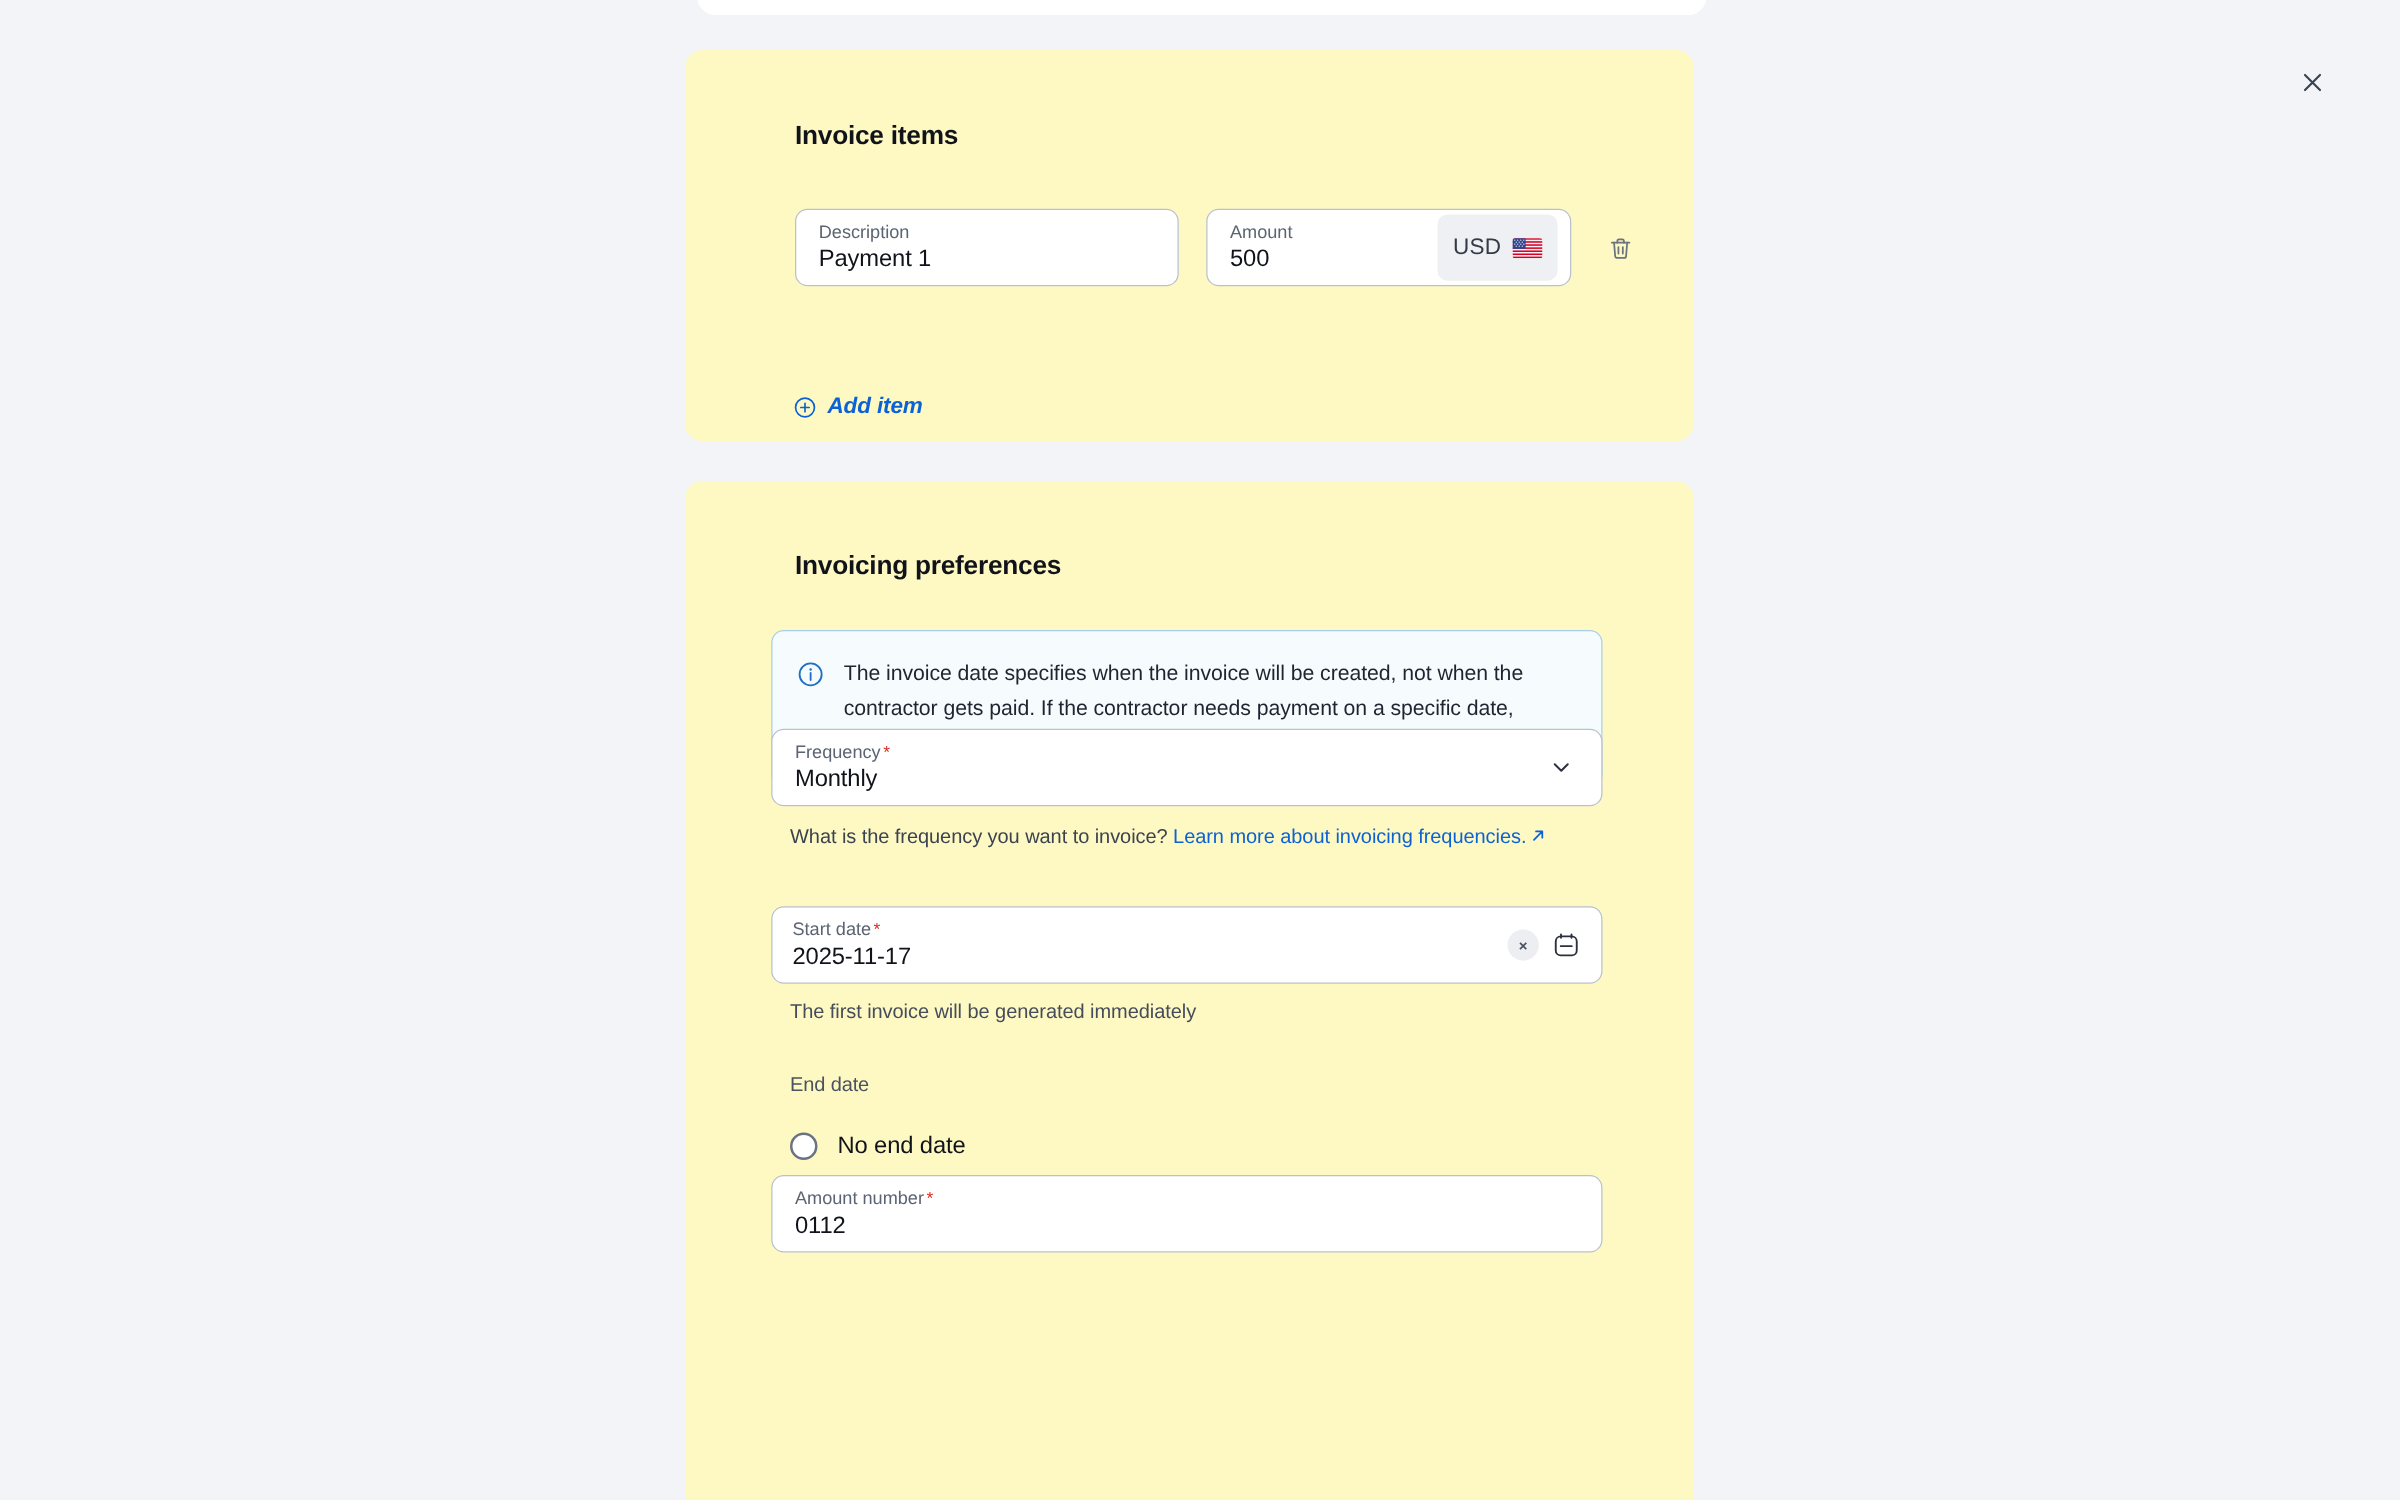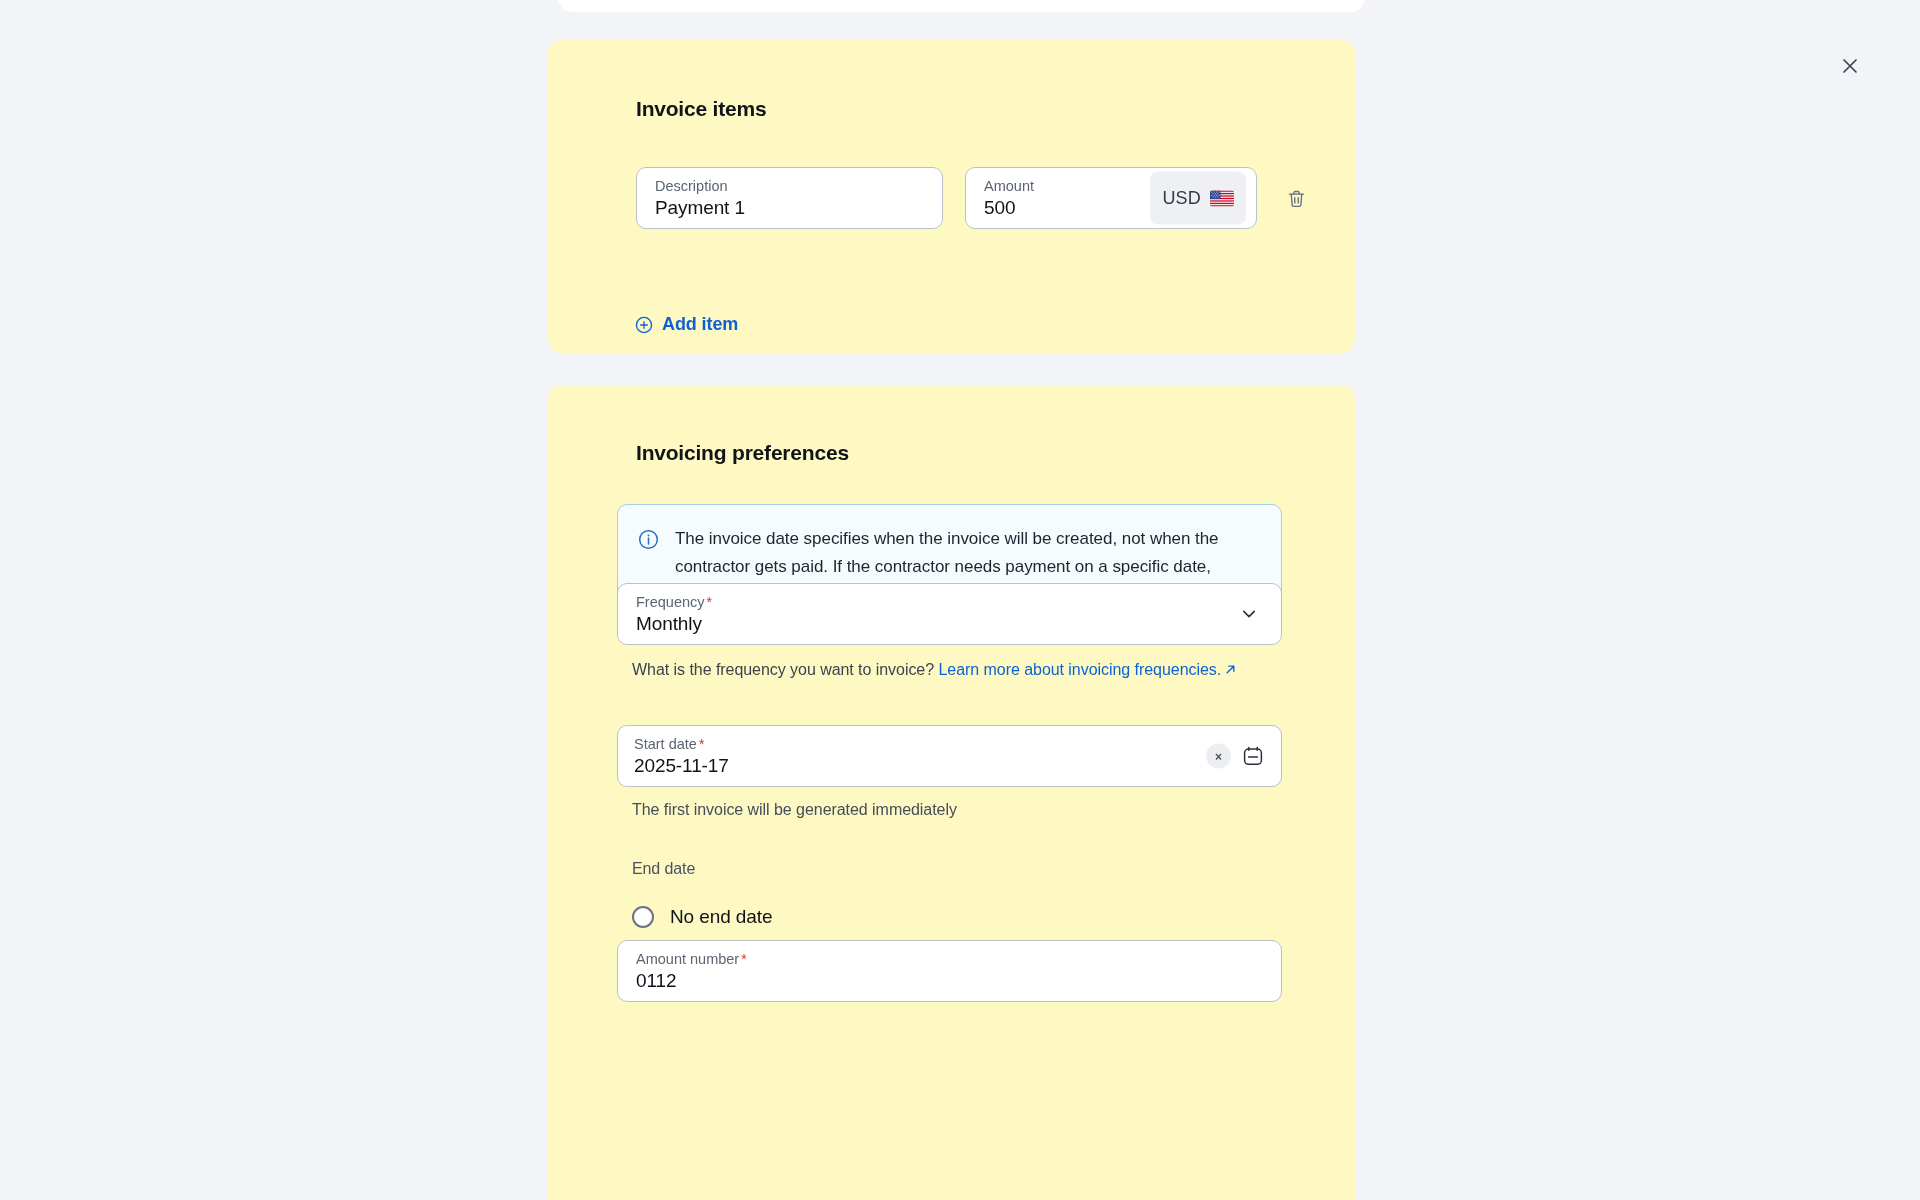--- a/index.html
+++ b/index.html
@@ -131,27 +131,28 @@
     border: none;
     cursor: pointer;
   }
 
   
   .add-item {
     position: absolute;
     left: 87px;
     top: 274px;
     display: flex;
-    align-items: center;
+    align-items: flex-end;
     gap: 9px;
     color: #0b62d6;
     font-size: 18px;
     font-weight: bold;
     cursor: pointer;
     letter-spacing: -0.1px;
+    font-style: italic;
   }
 
   
   .callout {
     position: absolute;
     left: 627px - 558px;
     left: 69px;
     top: 119px;
     width: 665px;
     background: #f6fbfd;

